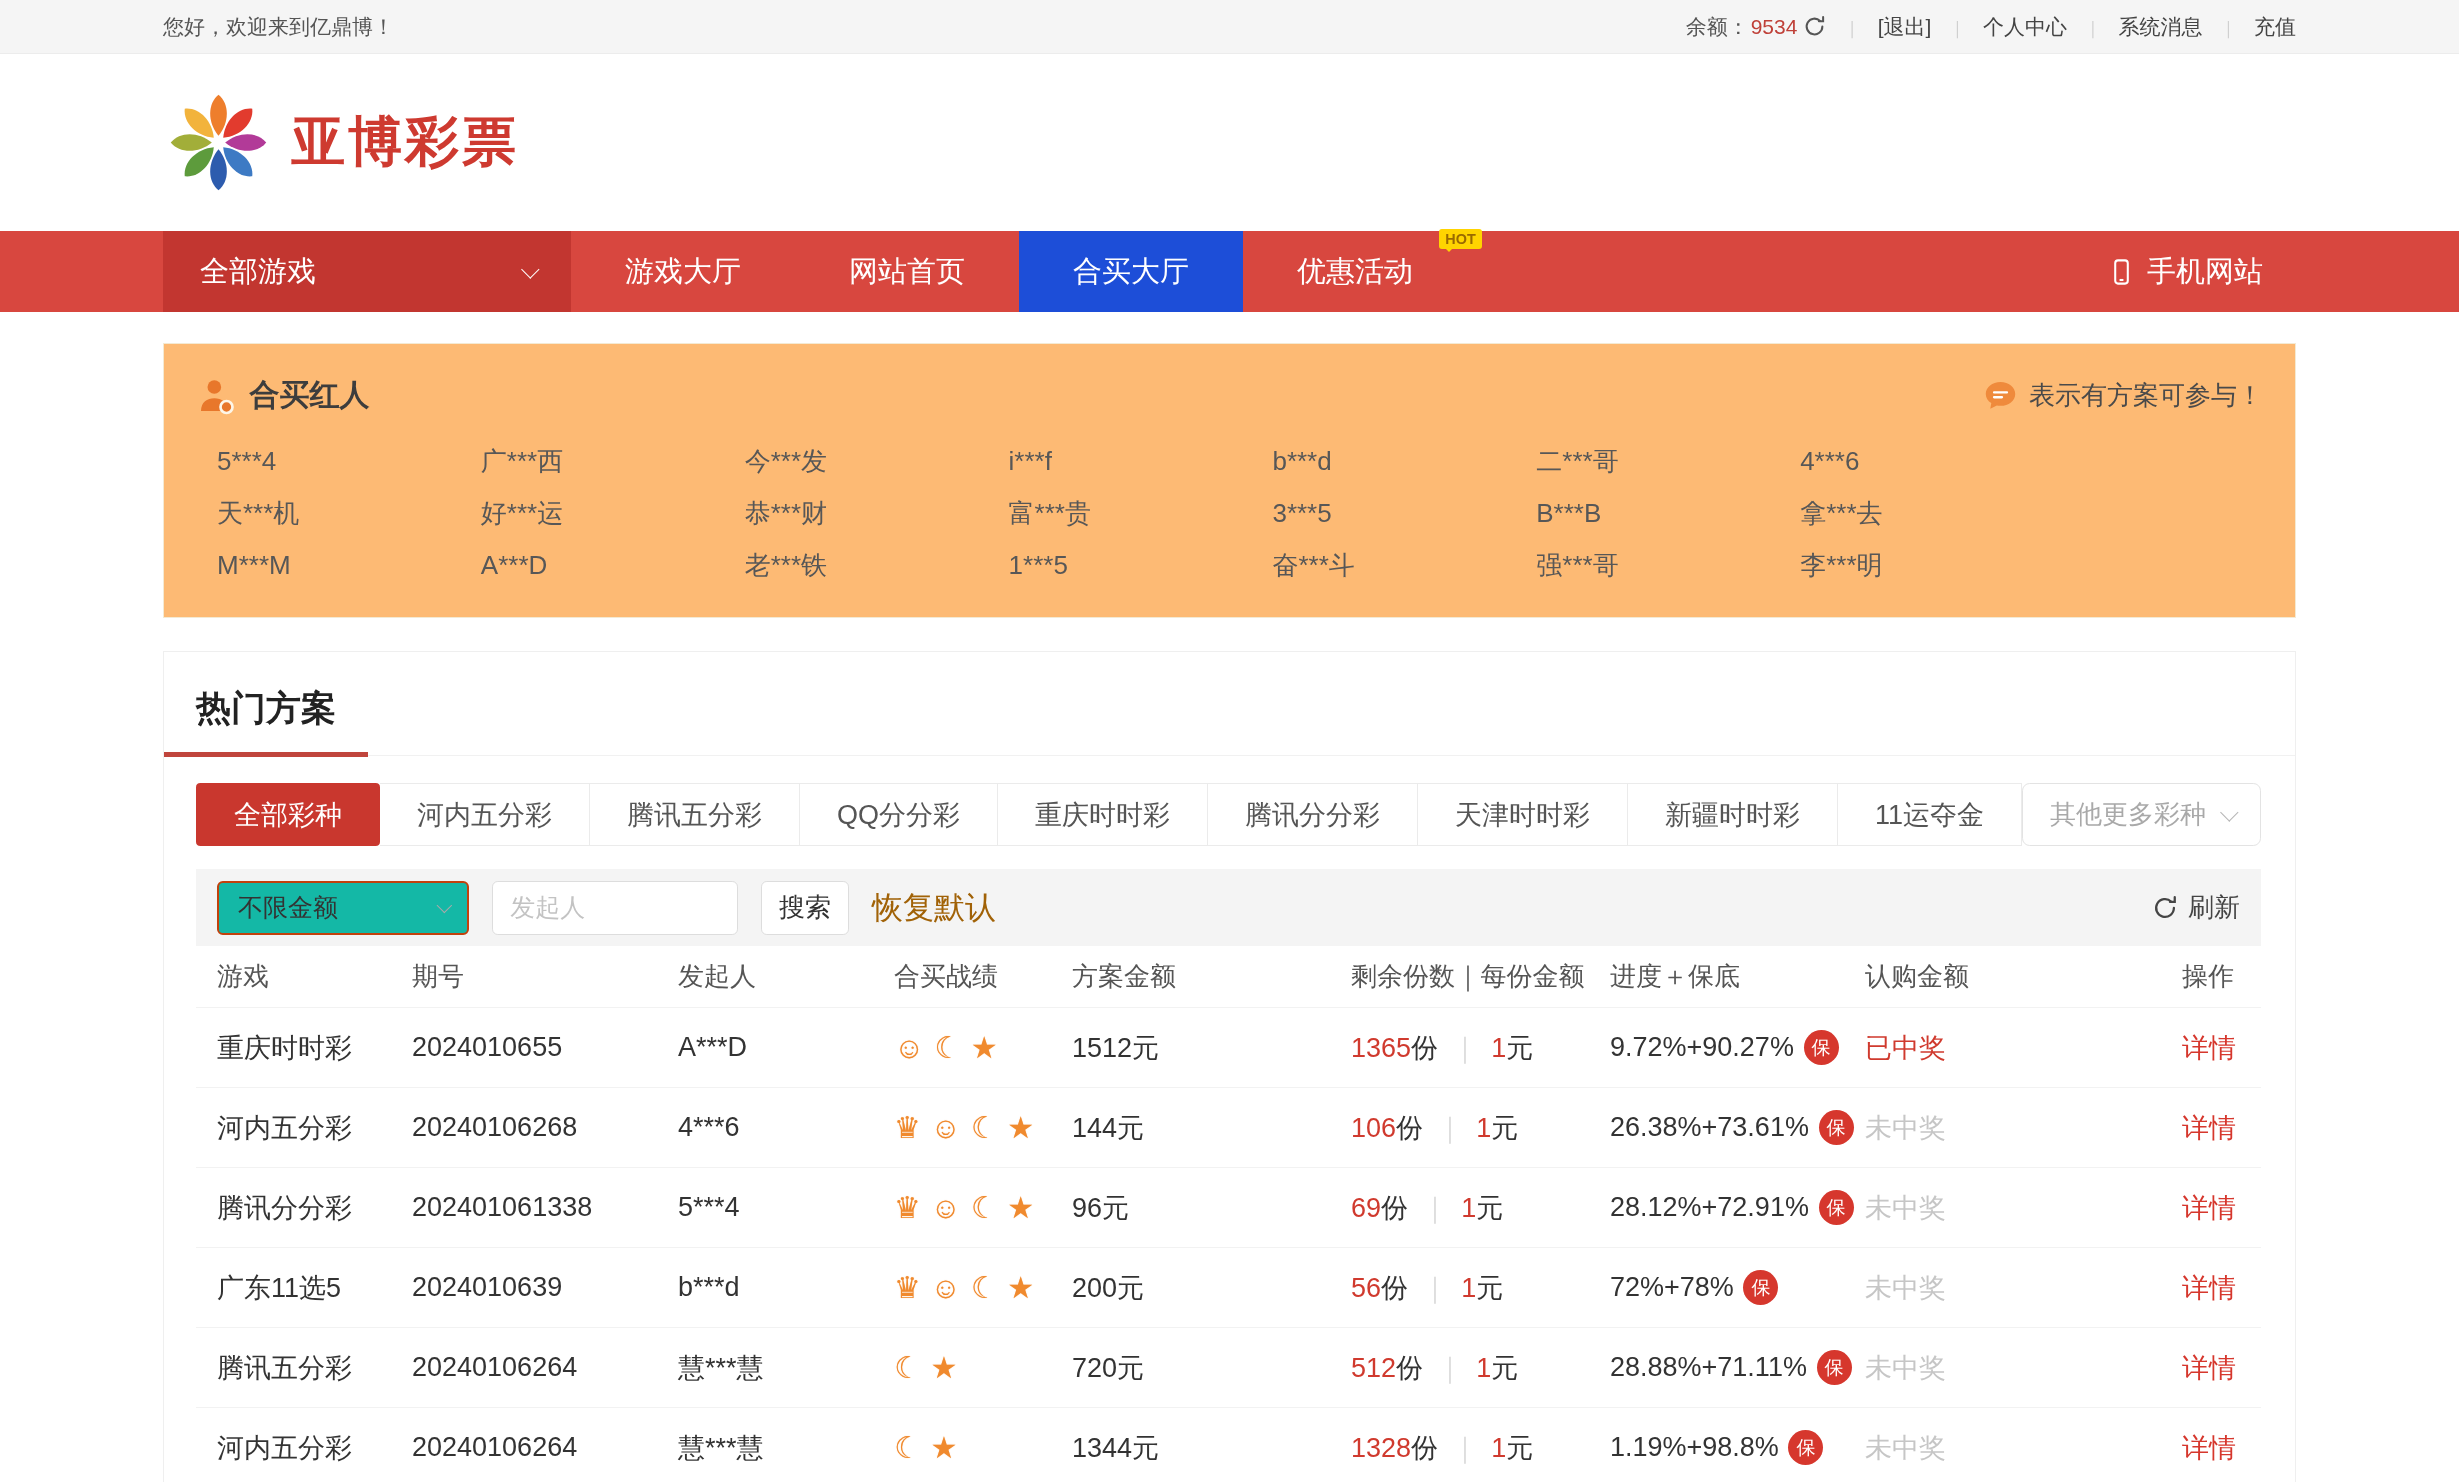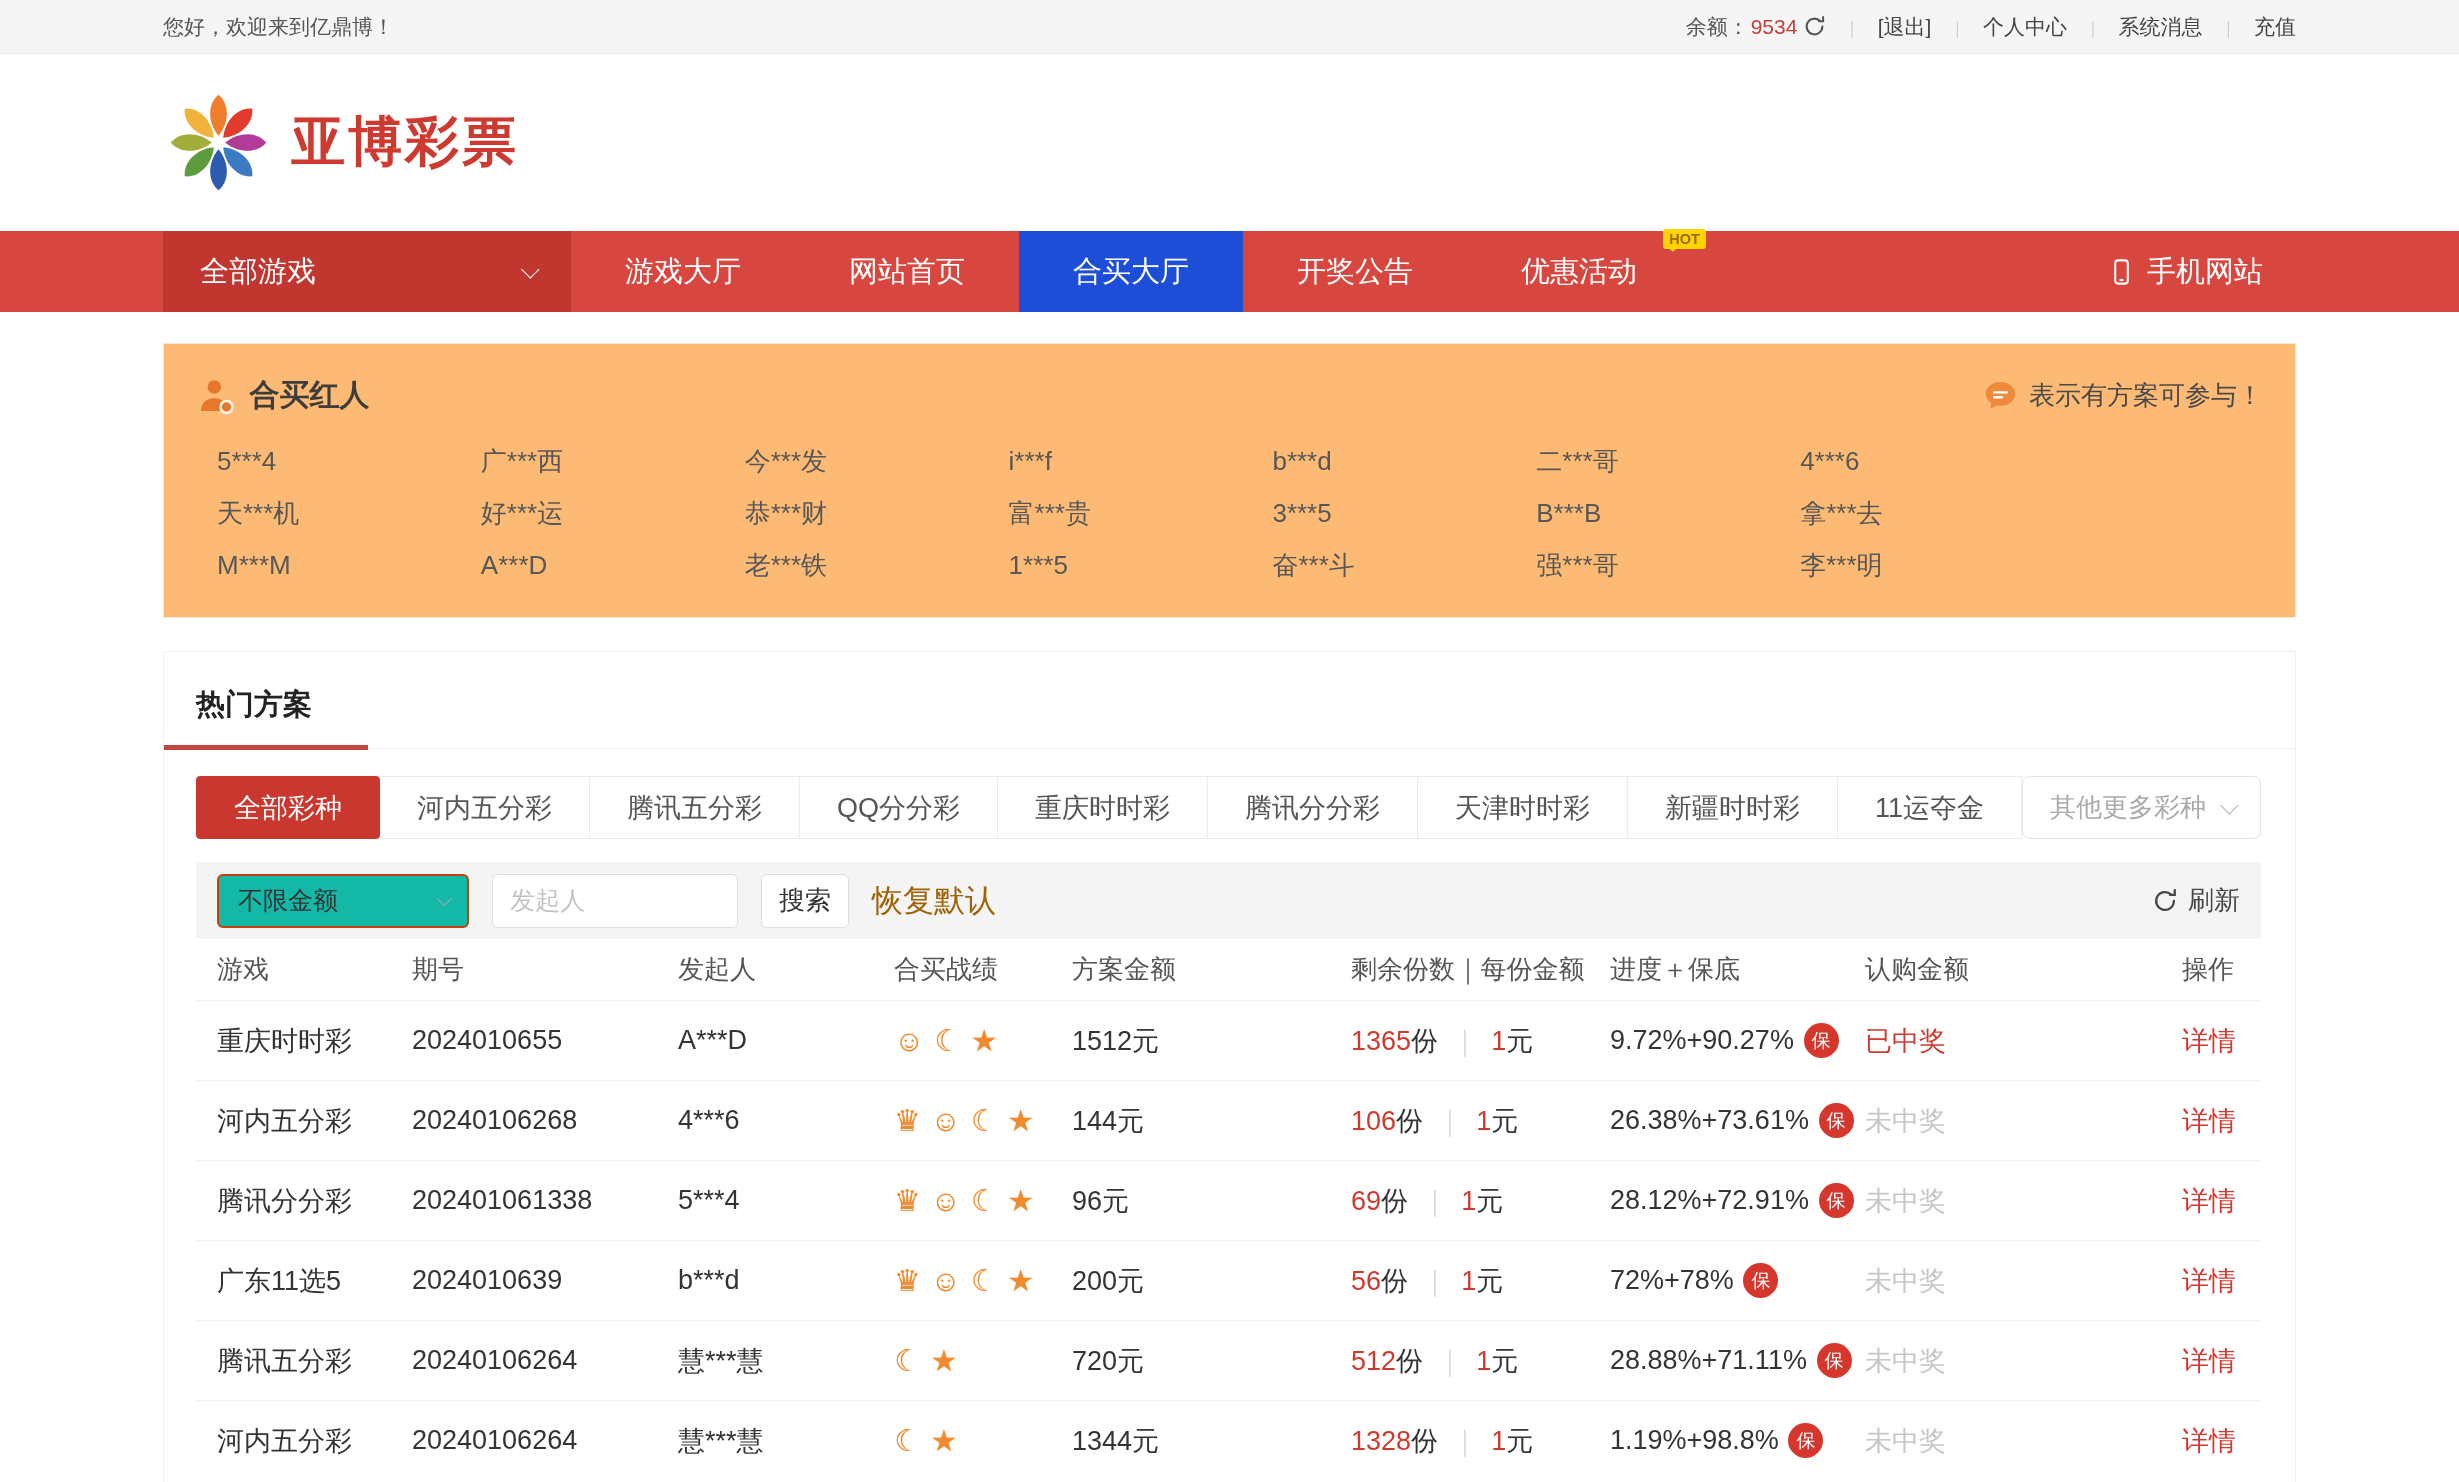--- a/index.html
+++ b/index.html
@@ -54,21 +54,21 @@
   .redman-tip { display:flex; align-items:center; gap:11.5px; font-size:26px; color:#4a4a4a; }
   .icon-chat { width:35px; height:35px; }
   .icon-chat svg { width:100%; height:100%; }
   .names-grid { display:grid; grid-template-columns:repeat(7,1fr); row-gap:19px;
     margin-top:29px; padding:0 231px 0 53px; }
   .name-cell { font-size:26px; color:#575757; line-height:33px; cursor:pointer; }
 
   
   .hot-card { margin-top:33px; background:#fff; border:1px solid #efefef; border-bottom:none; padding-bottom:9.6px; }
   .hot-title-row { position:relative; padding:33px 32px 23px; border-bottom:1.9px solid #f1f1f1; }
-  .hot-title { font-size:29px; font-weight:bold; color:#222; }
+  .hot-title { font-size:35px; font-weight:bold; color:#222; }
   .hot-title-row:after { content:""; position:absolute; left:0; bottom:-1.9px; width:204px; height:4.8px; background:#c0453c; }
 
   .tabs-row { display:flex; align-items:center; margin:27px 34px 0 32px; }
   .tabs { display:flex; }
   .tab { height:63px; display:flex; align-items:center; padding:0 37px; font-size:27px; color:#555;
     background:#fff; border:1px solid #ebebeb; border-left:none; cursor:pointer; white-space:nowrap; }
   .tab:first-child { border-left:1px solid #ebebeb; border-radius:3.8px 0 0 3.8px; }
   .tab.active { background:#c9372e; border-color:#c9372e; color:#fff; border-radius:3.8px; }
   .more-select { margin-left:auto; width:296px; height:63px; border:1px solid #e3e3e3; border-radius:7.7px;
     display:flex; align-items:center; justify-content:space-between; padding:0 27px;
@@ -157,23 +157,20 @@
     </div>
     <div class="nav-items" id="nav-items">
         <div class="nav-item">
           <span>游戏大厅</span>
         </div>
         <div class="nav-item">
           <span>网站首页</span>
         </div>
         <div class="nav-item active">
           <span>合买大厅</span>
-        </div>
-        <div class="nav-item">
-          <span>开奖公告</span>
         </div>
         <div class="nav-item">
           <span>优惠活动</span>
           <span class="hot-badge">HOT</span>
         </div>
         <div class="nav-item phone">
           <span class="icon-phone"><svg viewBox="0 0 24 24" fill="none" stroke="#fff" stroke-width="1.7">
               <rect x="6.8" y="2.4" width="10.4" height="19.2" rx="2.3"></rect>
               <line x1="10.4" y1="18.6" x2="13.6" y2="18.6"></line>
             </svg></span>

